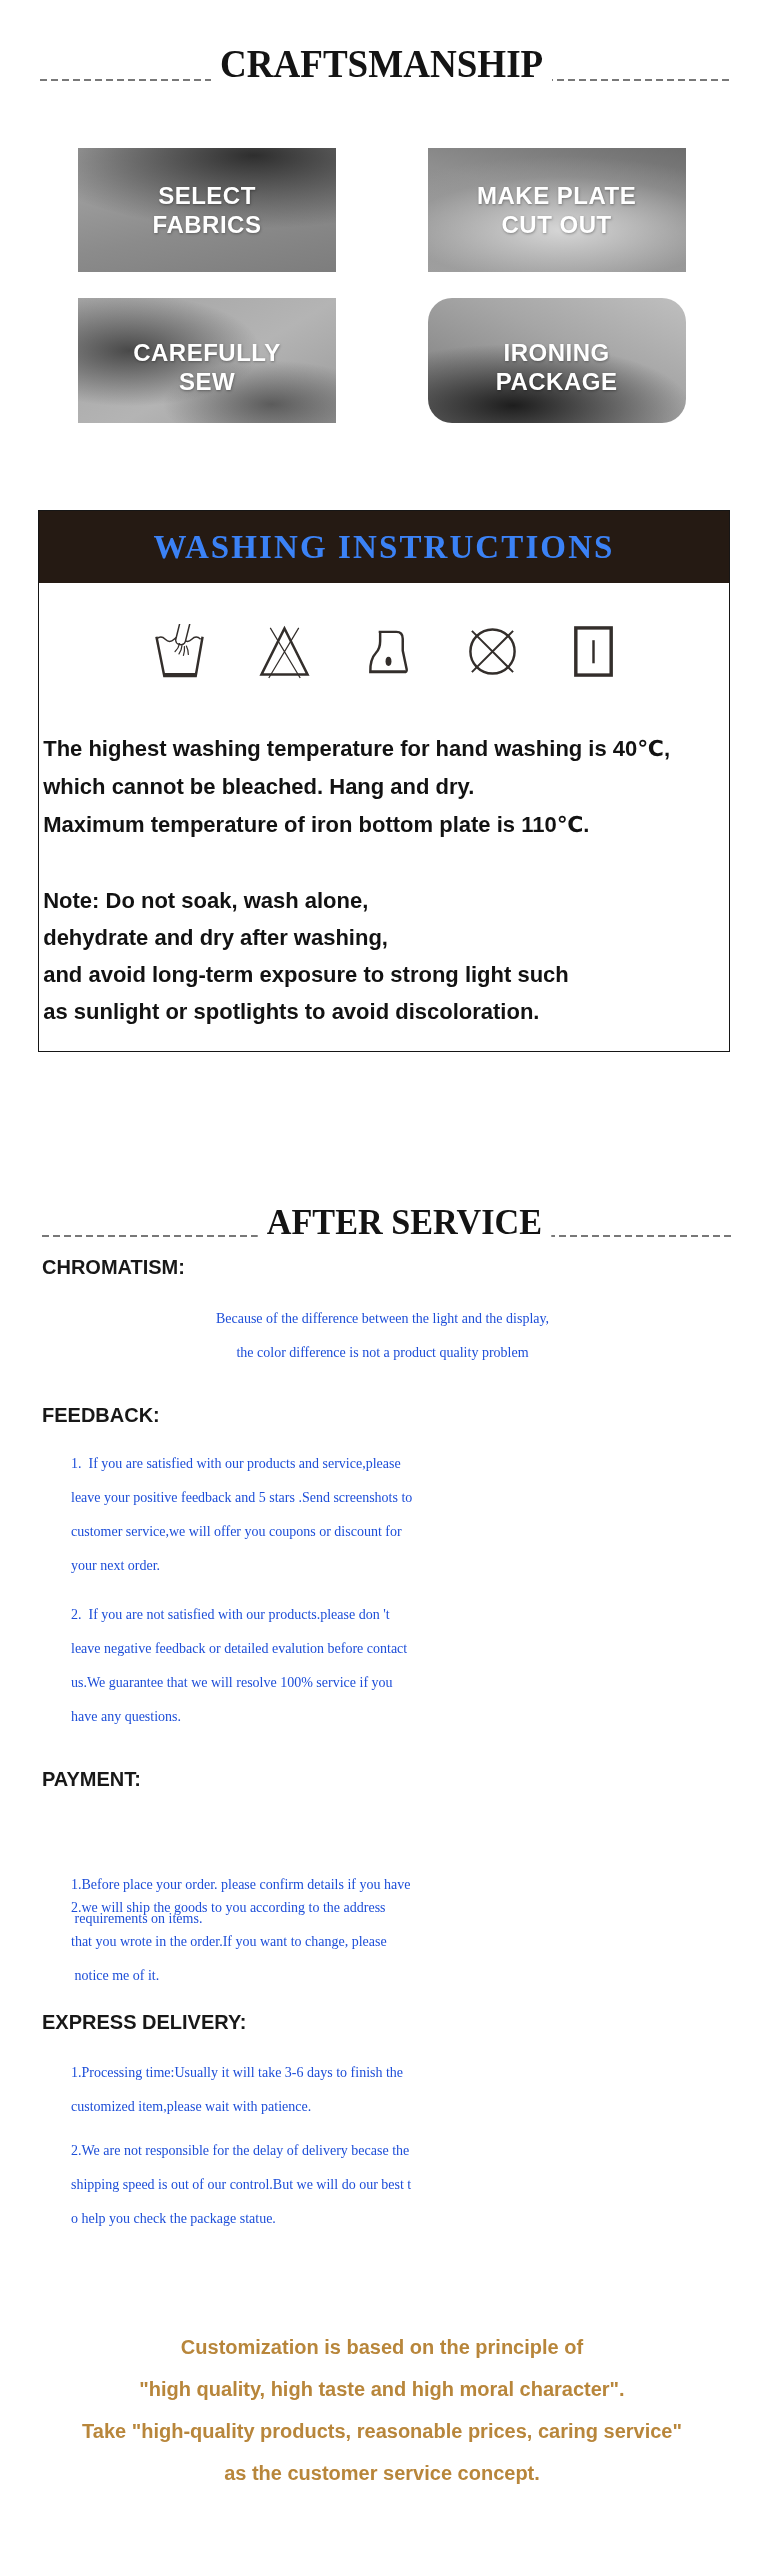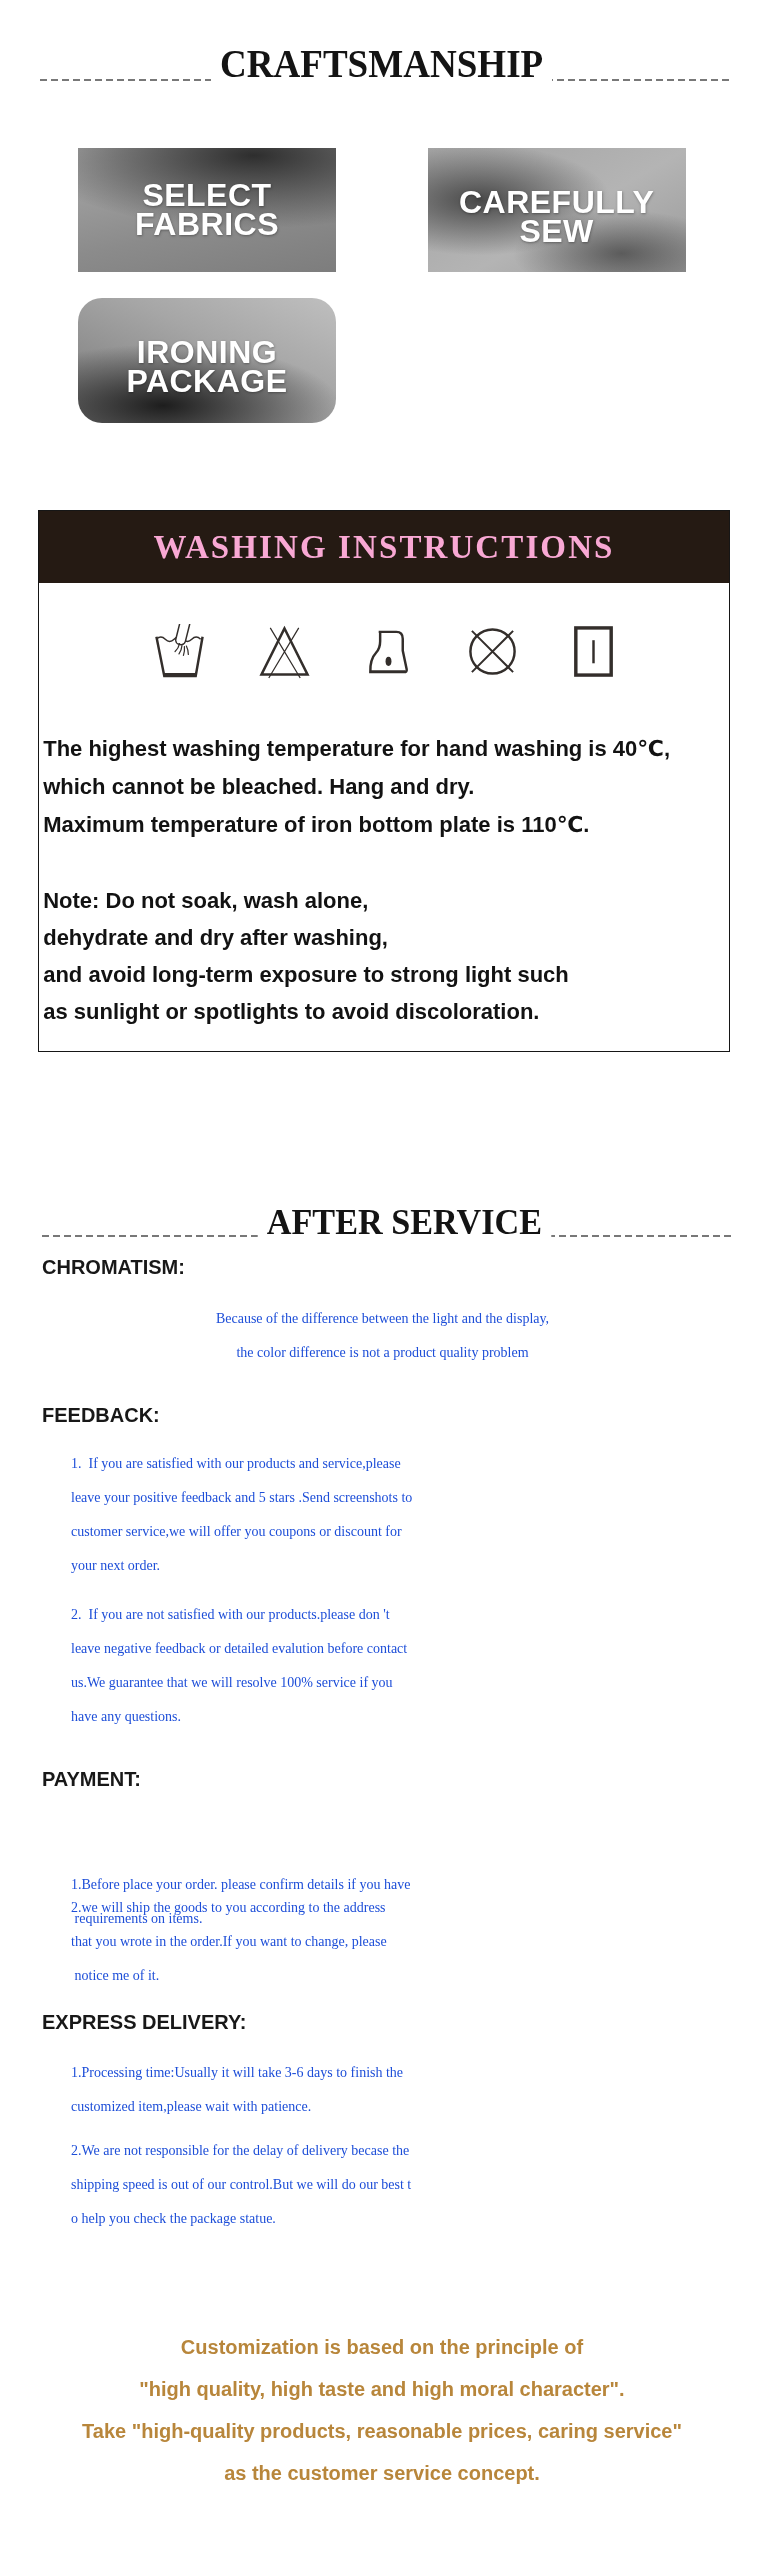--- a/index.html
+++ b/index.html
@@ -35,29 +35,29 @@
       linear-gradient(195deg,#6d6d6d,#8f8f8f 45%,#9e9e9e 100%);}
   .cell-3{background:
       radial-gradient(82% 72% at 20% 42%, rgba(55,55,55,.85), rgba(0,0,0,0) 62%),
       radial-gradient(60% 50% at 75% 85%, rgba(30,30,30,.55), rgba(0,0,0,0) 70%),
       linear-gradient(150deg,#a3a3a3,#b4b4b4 55%,#9a9a9a 100%);}
   .cell-4{background:
       radial-gradient(95% 68% at 33% 86%, rgba(20,20,20,.92), rgba(60,60,60,.5) 45%, rgba(0,0,0,0) 72%),
       linear-gradient(205deg,#bfbfbf,#a6a6a6 40%,#787878 100%); border-radius: 24px;}
   .cell-label{position:absolute;inset:0;display:flex;flex-direction:column;
               align-items:center;justify-content:center;text-align:center;
-              color:#fff;font-weight:bold;font-size:32px;line-height:29px;
+              color:#fff;font-weight:bold;font-size:24px;line-height:29px;
               letter-spacing:0.5px;text-shadow:0.5px 1.1px 2.6px rgba(0,0,0,.35);}
   .cell-3 .cell-label,.cell-4 .cell-label{transform:translateY(6.9px);}
 
   
   .wash-box{position:absolute;top:510px;left:38px;width:692px;height:542px;
             border:1.6px solid #161616;box-sizing:border-box;background:#fff;}
   .wash-banner{position:absolute;top:0;left:0;right:0;height:72px;background:#251a13;}
-  .wash-banner h2{margin:0;text-align:center;line-height:72px;color:#f9a8d4;
+  .wash-banner h2{margin:0;text-align:center;line-height:72px;color:#3b82f6;
                   font-family:"Liberation Serif","DejaVu Serif",serif;font-weight:bold;
                   font-size:33px;letter-spacing:2.1px;}
   .wash-icons{position:absolute;top:113px;left:0;right:0;height:55px;
               display:flex;justify-content:center;align-items:center;gap:48px;}
   .wash-icons svg{display:block;}
   .wash-para{position:absolute;left:4.2px;right:4.2px;text-align:left;
              font-weight:bold;color:#121212;font-size:22px;}
   .wash-para-1{top:219px;line-height:38px;}
   .wash-para-2{top:371px;line-height:37px;}
 
@@ -97,20 +97,26 @@
       <h1 class="big-title">CRAFTSMANSHIP</h1>
     </div>
 
     <div class="grid">
       <figure class="cell cell-1">
         <figcaption class="cell-label">
           <span>SELECT</span>
           <span>FABRICS</span>
         </figcaption>
       </figure>
+      <figure class="cell cell-2">
+        <figcaption class="cell-label">
+          <span>MAKE PLATE</span>
+          <span>CUT OUT</span>
+        </figcaption>
+      </figure>
       <figure class="cell cell-3">
         <figcaption class="cell-label">
           <span>CAREFULLY</span>
           <span>SEW</span>
         </figcaption>
       </figure>
       <figure class="cell cell-4">
         <figcaption class="cell-label">
           <span>IRONING</span>
           <span>PACKAGE</span>

